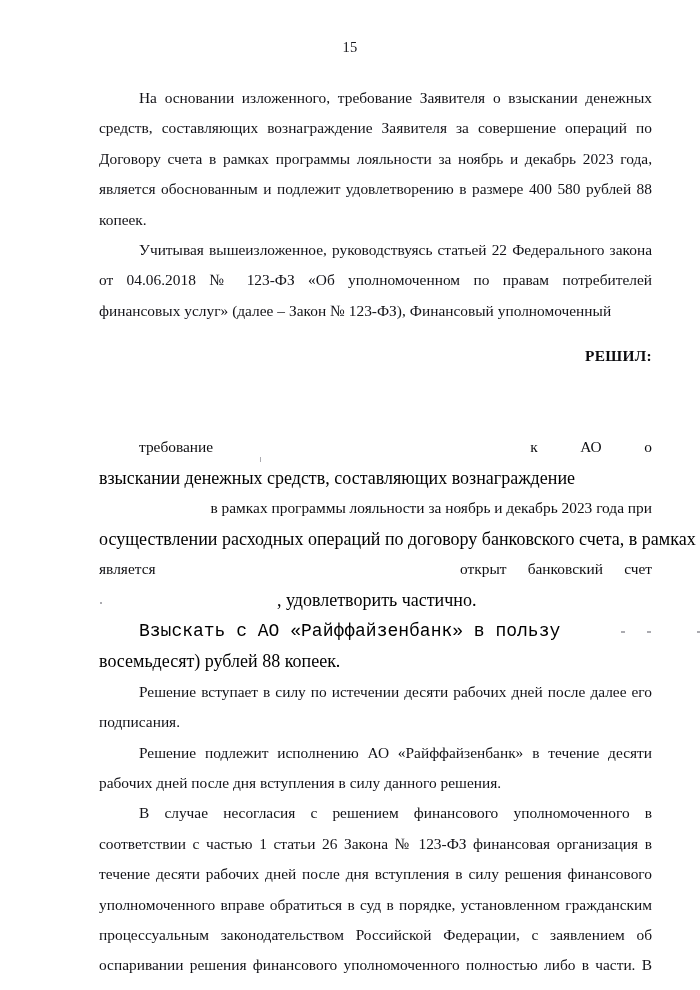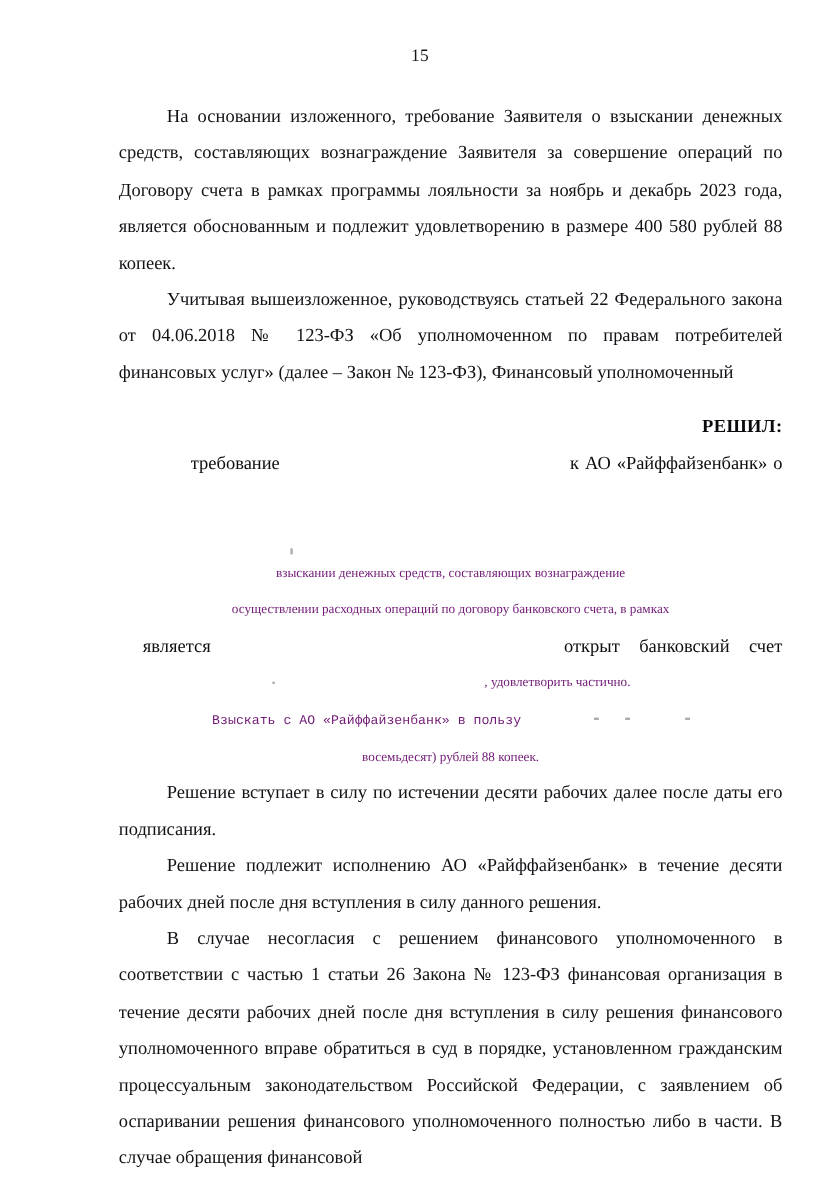--- a/index.html
+++ b/index.html
@@ -98,34 +98,32 @@
   }
 
   .speck.s1 { width: 1.5px; height: 5px;  left: 4px;   bottom: 1px; }
   .speck.s2 { width: 4px;   height: 2px;  left: 34%;   bottom: 3px; }
   .speck.s3 { width: 4px;   height: 2px;  left: 48%;   bottom: 3px; }
   .speck.s4 { width: 4px;   height: 2px;  left: 76%;   bottom: 3px; }
   .speck.s6 { width: 2px;   height: 2px;  left: 1px;   bottom: 2px; }
 
   .line-row {
     display: block;
-    font-size: 11px;
+    font-size: 18px;
     line-height: 30.4px;
-    color: #701a75;
+    color: #000000;
     white-space: nowrap;
-    text-align: center;
   }
 
   .justify-row {
     display: flex;
     justify-content: space-between;
-    align-items: flex-start;
+    align-items: flex-end;
     font-size: 15.4px;
     line-height: 30.4px;
-    margin-left: 20px;
   }
 
   .justify-row > span {
     white-space: pre;
   }
 </style>
 </head>
 <body>
 
 <div class="page">
@@ -142,26 +140,29 @@
 
     <div class="heading-resolved">РЕШИЛ:</div>
 
     <div class="justify-row">
       <span style="margin-left:40px;">требование</span>
       <span class="redact" style="width:232px;">
         <span class="speck s1"></span>
       </span>
       <span>к</span>
       <span>АО</span>
-      <span>«Райффайзенбанк»</span>
       <span>о</span>
     </div>
 
     <div class="line-row">взыскании денежных средств, составляющих вознаграждение</div>
 
+    <div class="justify-row">
+      <span class="redact" style="width:88px;"></span>
+      <span>в рамках программы лояльности за ноябрь и декабрь 2023 года при</span>
+    </div>
 
     <div class="line-row">осуществлении расходных операций по договору банковского счета, в рамках</div>
 
     <div class="justify-row">
       <span>является</span>
       <span class="redact" style="width:262px;"></span>
       <span>открыт</span>
       <span>банковский</span>
       <span>счет</span>
     </div>
@@ -176,20 +177,20 @@
       <span style="margin-left:40px;font-family:Liberation Mono, monospace;">Взыскать с АО «Райффайзенбанк» в пользу</span><span class="redact" style="width:180px;">
         <span class="speck s2"></span>
         <span class="speck s3"></span>
         <span class="speck s4"></span>
       </span>
     </div>
 
 
     <div class="line-row">восемьдесят) рублей 88 копеек.</div>
 
-    <p class="para">Решение вступает в силу по истечении десяти рабочих далее после даты его подписания.</p>
+    <p class="para">Решение вступает в силу по истечении десяти рабочих дней после далее его подписания.</p>
 
     <p class="para">Решение подлежит исполнению АО «Райффайзенбанк» в течение десяти рабочих дней после дня вступления в силу данного решения.</p>
 
     <p class="para">В случае несогласия с решением финансового уполномоченного в соответствии с частью 1 статьи 26 Закона № 123-ФЗ финансовая организация в течение десяти рабочих дней после дня вступления в силу решения финансового уполномоченного вправе обратиться в суд в порядке, установленном гражданским процессуальным законодательством Российской Федерации, с заявлением об оспаривании решения финансового уполномоченного полностью либо в части. В случае обращения финансовой</p>
 
   </div>
 </div>
 
 </body></html>

